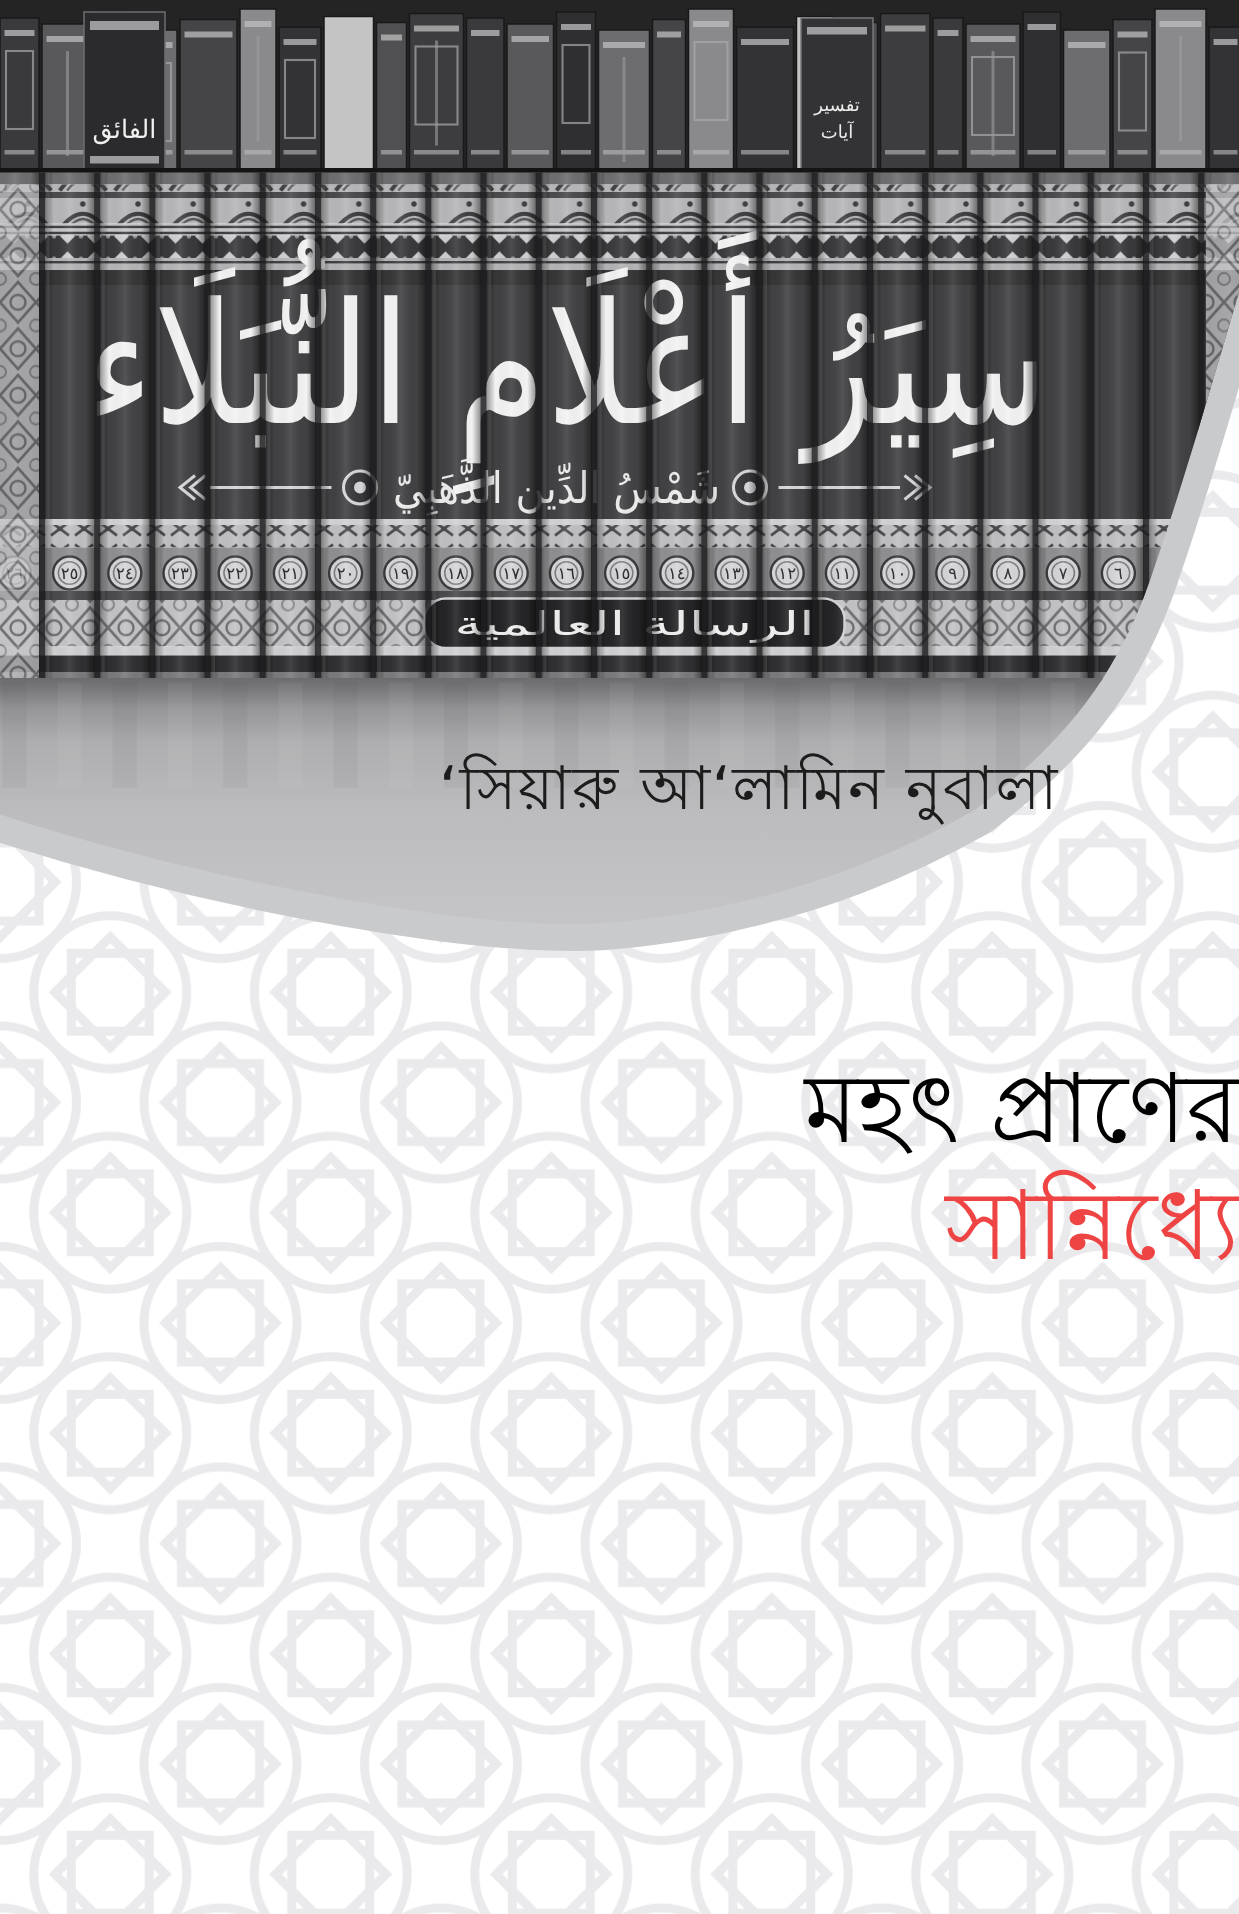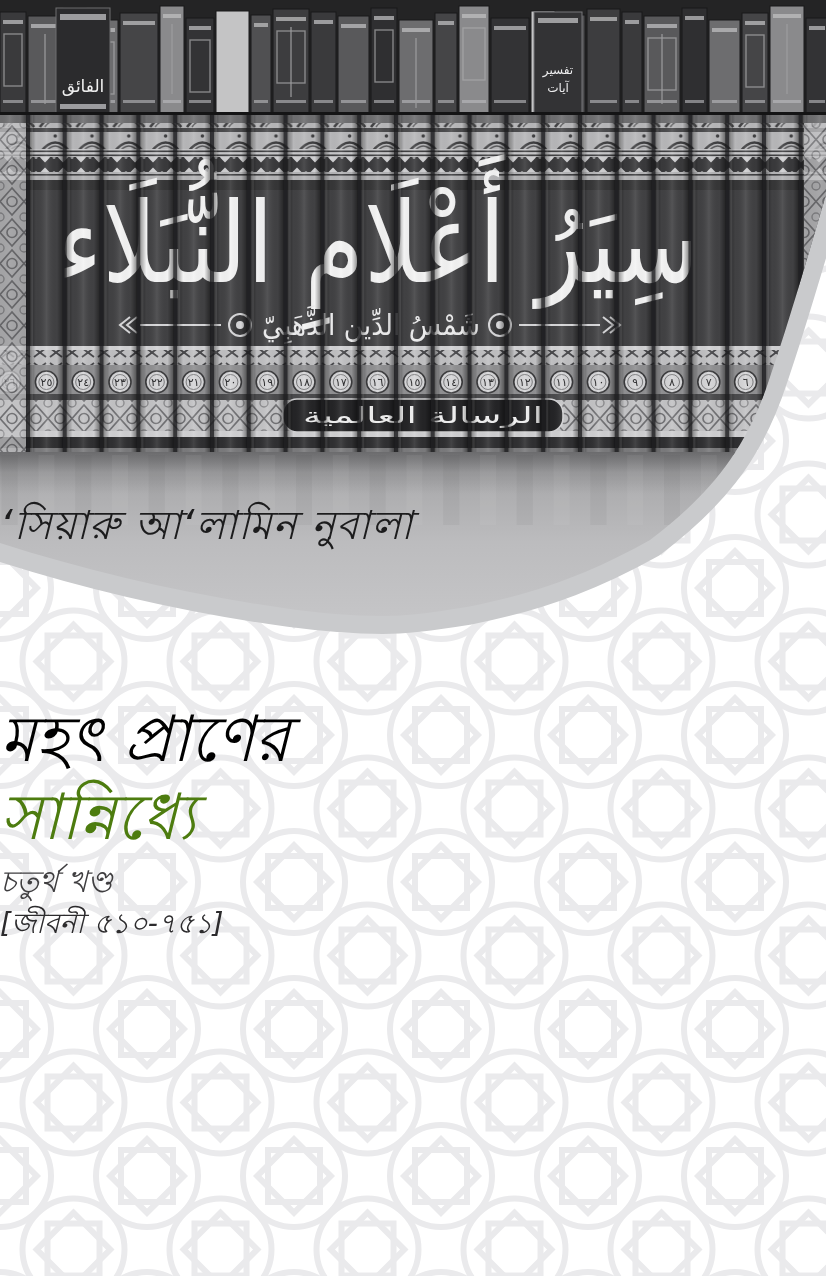--- a/index.html
+++ b/index.html
@@ -1,27 +1,27 @@
 <!DOCTYPE html>
 <html><head>
 <meta charset="utf-8">
 <style>
   html,body{margin:0;padding:0;background:#ffffff;}
   .page{
     position:relative;width:826px;height:1276px;overflow:hidden;background:#ffffff;
     font-family:"DejaVu Sans",sans-serif;
   }
   .page svg.scene{position:absolute;left:0;top:0;}
-  .txt{position:absolute;text-align:left;white-space:nowrap;font-style:italic;}
+  .txt{position:absolute;text-align:right;white-space:nowrap;}
   .floor-line{
     left:0;top:494px;width:706px;font-size:40px;color:#1c1c1d;
     font-family:"DejaVu Sans",sans-serif;letter-spacing:1px;
   }
   .title-1{left:0;top:690px;width:826px;font-size:64px;color:#000000;font-weight:500;}
-  .title-2{left:0;top:768px;width:826px;font-size:64px;color:#4d7c0f;font-weight:500;}
+  .title-2{left:0;top:768px;width:826px;font-size:64px;color:#ef4444;font-weight:500;}
   .volume{left:0;top:858px;width:826px;font-size:30px;color:#3f3e40;}
   .range{left:0;top:902px;width:826px;font-size:28px;color:#2c2b2d;}
 </style>
 </head>
 <body>
 
 <div class="page">
 
   <svg class="scene" width="826" height="1276" viewBox="0 0 826 1276" xmlns="http://www.w3.org/2000/svg">
     <defs>
@@ -446,15 +446,13 @@
             <rect x="811.1999999999999" y="455" width="16" height="70" fill="#3c3c3e" opacity="0.06"></rect>
           </g>
       </g>
     </g>
   </svg>
 
   <div class="txt floor-line">‘সিয়ারু আ‘লামিন নুবালা</div>
 
   <div class="txt title-1">মহৎ প্রাণের</div>
   <div class="txt title-2">সান্নিধ্যে</div>
-  <div class="txt volume">চতুর্থ খণ্ড</div>
-  <div class="txt range">[জীবনী ৫১০-৭৫১]</div>
 </div>
 
 </body></html>

